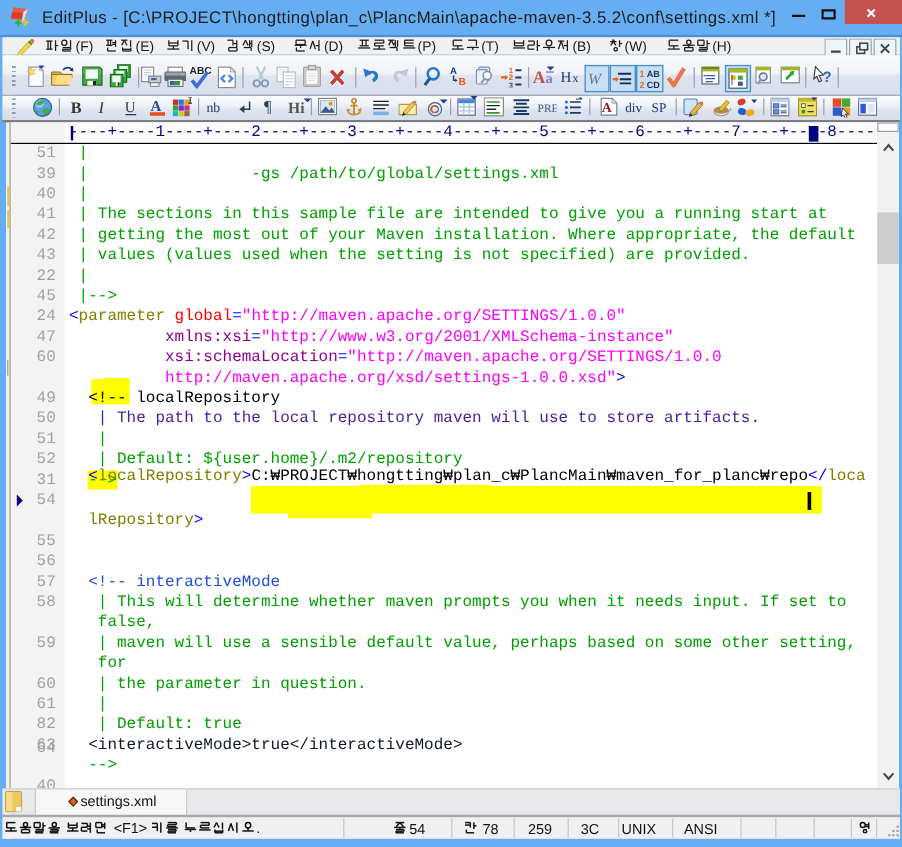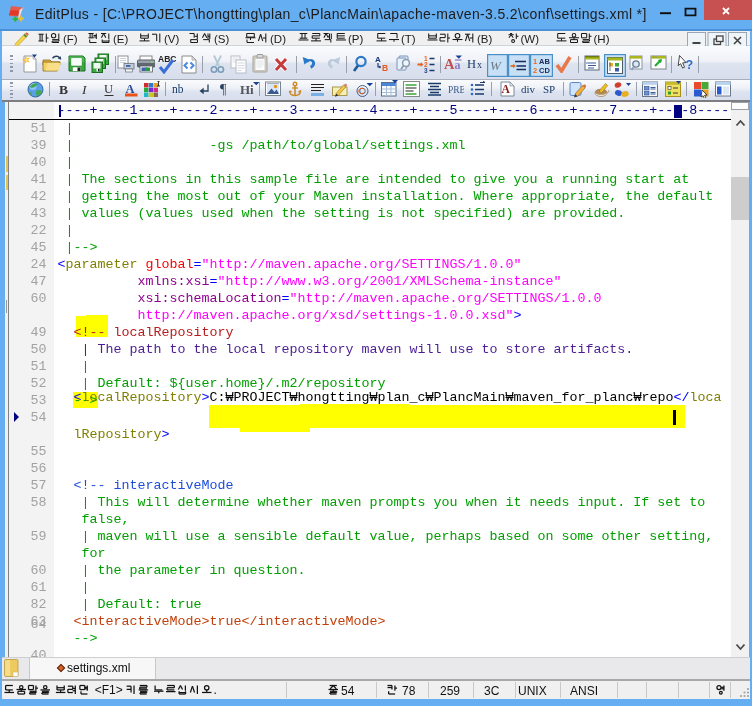--- a/index.html
+++ b/index.html
@@ -478,21 +478,21 @@
 <div class="ln" style="top:205.0px">43</div>
 <div class="ln" style="top:222.0px">22</div>
 <div class="ln" style="top:239.0px">45</div>
 <div class="ln" style="top:256.0px">24</div>
 <div class="ln" style="top:273.0px">47</div>
 <div class="ln" style="top:290.0px">60</div>
 <div class="ln" style="top:324.0px">49</div>
 <div class="ln" style="top:341.0px">50</div>
 <div class="ln" style="top:358.0px">51</div>
 <div class="ln" style="top:375.0px">52</div>
-<div class="ln" style="top:392.0px">53</div>
+<div class="ln" style="top:392.0px">31</div>
 <div class="ln" style="top:409.0px">54</div>
 <div class="ln" style="top:443.0px">55</div>
 <div class="ln" style="top:460.0px">56</div>
 <div class="ln" style="top:477.0px">57</div>
 <div class="ln" style="top:494.0px">58</div>
 <div class="ln" style="top:528.0px">59</div>
 <div class="ln" style="top:562.0px">60</div>
 <div class="ln" style="top:579.0px">61</div>
 <div class="ln" style="top:596.0px">82</div>
 <div class="ln" style="top:613.0px">63</div>
@@ -503,36 +503,36 @@
 <div class="cl" style="top:154.0px"><span style="color:#00a000">&nbsp;|</span></div>
 <div class="cl" style="top:171.0px"><span style="color:#00a000">&nbsp;|&nbsp;The&nbsp;sections&nbsp;in&nbsp;this&nbsp;sample&nbsp;file&nbsp;are&nbsp;intended&nbsp;to&nbsp;give&nbsp;you&nbsp;a&nbsp;running&nbsp;start&nbsp;at</span></div>
 <div class="cl" style="top:188.0px"><span style="color:#00a000">&nbsp;|&nbsp;getting&nbsp;the&nbsp;most&nbsp;out&nbsp;of&nbsp;your&nbsp;Maven&nbsp;installation.&nbsp;Where&nbsp;appropriate,&nbsp;the&nbsp;default</span></div>
 <div class="cl" style="top:205.0px"><span style="color:#00a000">&nbsp;|&nbsp;values&nbsp;(values&nbsp;used&nbsp;when&nbsp;the&nbsp;setting&nbsp;is&nbsp;not&nbsp;specified)&nbsp;are&nbsp;provided.</span></div>
 <div class="cl" style="top:222.0px"><span style="color:#00a000">&nbsp;|</span></div>
 <div class="cl" style="top:239.0px"><span style="color:#00a000">&nbsp;|--&gt;</span></div>
 <div class="cl" style="top:256.0px"><span style="color:#0000ff">&lt;</span><span style="color:#808000">parameter</span><span style="color:#000000">&nbsp;</span><span style="color:#ff0000">global</span><span style="color:#0000ff">=</span><span style="color:#ff00ff">"http://maven.apache.org/SETTINGS/1.0.0"</span></div>
 <div class="cl" style="top:273.0px"><span style="color:#000000">&nbsp;&nbsp;&nbsp;&nbsp;&nbsp;&nbsp;&nbsp;&nbsp;&nbsp;&nbsp;</span><span style="color:#900090">xmlns:xsi</span><span style="color:#0000ff">=</span><span style="color:#ff00ff">"http://www.w3.org/2001/XMLSchema-instance"</span></div>
 <div class="cl" style="top:290.0px"><span style="color:#000000">&nbsp;&nbsp;&nbsp;&nbsp;&nbsp;&nbsp;&nbsp;&nbsp;&nbsp;&nbsp;</span><span style="color:#900090">xsi:schemaLocation</span><span style="color:#0000ff">=</span><span style="color:#ff00ff">"http://maven.apache.org/SETTINGS/1.0.0&nbsp;</span></div>
 <div class="cl" style="top:307.0px"><span style="color:#000000">&nbsp;&nbsp;&nbsp;&nbsp;&nbsp;&nbsp;&nbsp;&nbsp;&nbsp;&nbsp;</span><span style="color:#ff00ff">http://maven.apache.org/xsd/settings-1.0.0.xsd"</span><span style="color:#0000ff">&gt;</span></div>
-<div class="cl" style="top:324.0px"><span style="color:#b91c1c">&nbsp;&nbsp;&lt;!--&nbsp;localRepository</span></div>
+<div class="cl" style="top:324.0px"><span style="color:#000000">&nbsp;&nbsp;&lt;!--&nbsp;localRepository</span></div>
 <div class="cl" style="top:341.0px"><span style="color:#4c1d95">&nbsp;&nbsp;&nbsp;|&nbsp;The&nbsp;path&nbsp;to&nbsp;the&nbsp;local&nbsp;repository&nbsp;maven&nbsp;will&nbsp;use&nbsp;to&nbsp;store&nbsp;artifacts.</span></div>
 <div class="cl" style="top:358.0px"><span style="color:#00a000">&nbsp;&nbsp;&nbsp;|</span></div>
 <div class="cl" style="top:375.0px"><span style="color:#00a000">&nbsp;&nbsp;&nbsp;|&nbsp;Default:&nbsp;${user.home}/.m2/repository</span></div>
 <div class="cl" style="top:392.0px"><span style="color:#00a000">&nbsp;&nbsp;--&gt;</span></div>
 <div class="cl" style="top:389px"><span style="color:#000000">&nbsp;&nbsp;</span><span style="color:#0000ff">&lt;</span><span style="color:#808000">localRepository</span><span style="color:#0000ff">&gt;</span><span style="color:#000000">C:₩PROJECT₩hongtting₩plan_c₩PlancMain₩maven_for_planc₩repo</span><span style="color:#0000ff">&lt;/</span><span style="color:#808000">loca</span></div>
 <div class="cl" style="top:426.0px"><span style="color:#000000">&nbsp;&nbsp;</span><span style="color:#808000">lRepository</span><span style="color:#0000ff">&gt;</span></div>
 <div class="cl" style="top:477.0px"><span style="color:#1d4ed8">&nbsp;&nbsp;&lt;!--&nbsp;interactiveMode</span></div>
 <div class="cl" style="top:494.0px"><span style="color:#00a000">&nbsp;&nbsp;&nbsp;|&nbsp;This&nbsp;will&nbsp;determine&nbsp;whether&nbsp;maven&nbsp;prompts&nbsp;you&nbsp;when&nbsp;it&nbsp;needs&nbsp;input.&nbsp;If&nbsp;set&nbsp;to</span></div>
 <div class="cl" style="top:511.0px"><span style="color:#00a000">&nbsp;&nbsp;&nbsp;false,</span></div>
 <div class="cl" style="top:528.0px"><span style="color:#00a000">&nbsp;&nbsp;&nbsp;|&nbsp;maven&nbsp;will&nbsp;use&nbsp;a&nbsp;sensible&nbsp;default&nbsp;value,&nbsp;perhaps&nbsp;based&nbsp;on&nbsp;some&nbsp;other&nbsp;setting,</span></div>
 <div class="cl" style="top:545.0px"><span style="color:#00a000">&nbsp;&nbsp;&nbsp;for</span></div>
 <div class="cl" style="top:562.0px"><span style="color:#00a000">&nbsp;&nbsp;&nbsp;|&nbsp;the&nbsp;parameter&nbsp;in&nbsp;question.</span></div>
 <div class="cl" style="top:579.0px"><span style="color:#00a000">&nbsp;&nbsp;&nbsp;|</span></div>
 <div class="cl" style="top:596.0px"><span style="color:#00a000">&nbsp;&nbsp;&nbsp;|&nbsp;Default:&nbsp;true</span></div>
-<div class="cl" style="top:613.0px"><span style="color:#c2410c">&nbsp;&nbsp;&lt;interactiveMode&gt;true&lt;/interactiveMode&gt;</span></div>
+<div class="cl" style="top:613.0px"><span style="color:#0f172a">&nbsp;&nbsp;&lt;interactiveMode&gt;true&lt;/interactiveMode&gt;</span></div>
 <div class="cl" style="top:630.0px"><span style="color:#00a000">&nbsp;&nbsp;--&gt;</span></div>
 <div class="abs" style="left:5.8px;top:156px;width:1.8px;height:15.5px;background:#e5c455"></div>
 <div class="abs" style="left:5.8px;top:175.3px;width:1.8px;height:15px;background:#e5c455"></div>
 <div class="abs" style="left:5.8px;top:300px;width:1.4px;height:13px;background:#9a9a9a"></div>
 <div id="caret"></div>
 <div id="tri"></div>
 
 <div id="sb"></div>
 <div id="sbbox"></div>
 <div id="sbthumb"></div>

